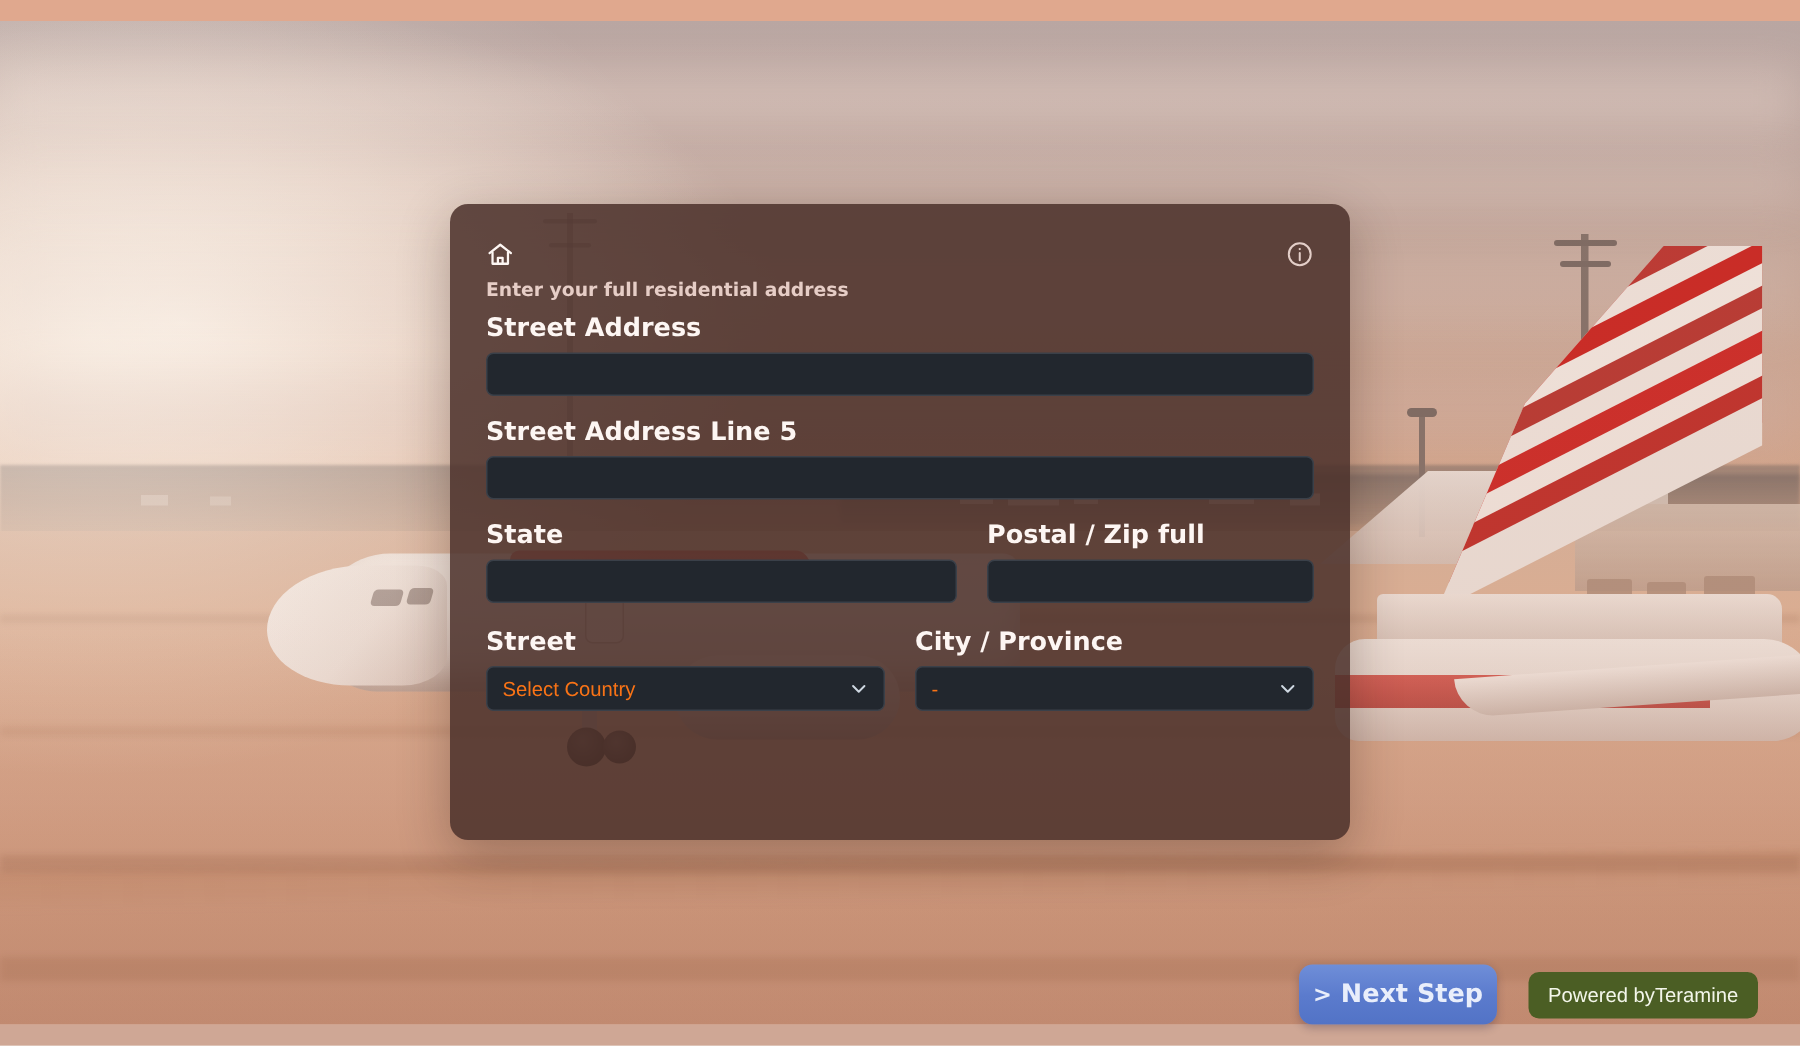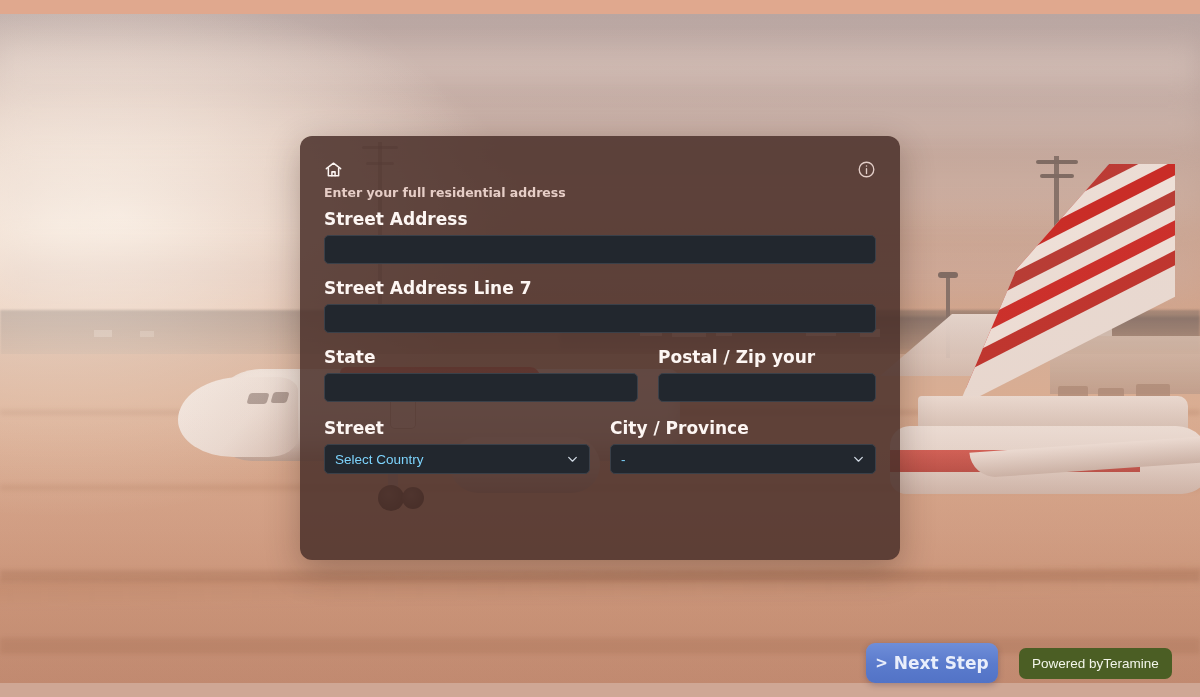--- a/index.html
+++ b/index.html
@@ -267,21 +267,21 @@
     border: 1px solid #3a4049;
     border-radius: 5px;
     display: flex;
     align-items: center;
     padding: 0 10px;
     cursor: pointer;
   }
   .sel-val {
     font-family: "Liberation Sans", sans-serif;
     font-size: 13.5px;
-    color: #7dd3fc;
+    color: #f97316;
   }
   .sel-chev {
     position: absolute; right: 10px; top: 50%;
     transform: translateY(-50%);
     display: flex;
   }
 
   .mb14 { margin-bottom: 14px; }
   .mb16 { margin-bottom: 16px; }
 
@@ -441,31 +441,31 @@
     </div>
 
     <div class="card-sub">Enter your full residential address</div>
 
     <div>
       <div class="field-label">Street Address</div>
       <input class="inp mb14" type="text" value="" style="">
     </div>
 
     <div>
-      <div class="field-label">Street Address Line 7</div>
+      <div class="field-label">Street Address Line 5</div>
       <input class="inp mb14" type="text" value="" style="">
     </div>
 
     <div class="row mb16">
       <div class="col" style="width:314px;">
         <div class="field-label">State</div>
         <input class="inp" type="text" value="" style="">
       </div>
       <div class="col" style="width:218px;">
-        <div class="field-label">Postal / Zip your</div>
+        <div class="field-label">Postal / Zip full</div>
         <input class="inp" type="text" value="" style="">
       </div>
     </div>
 
     <div class="row">
       <div class="col" style="width:266px;">
         <div class="field-label">Street</div>
         <div class="sel">
           <span class="sel-val">Select Country</span>
           <span class="sel-chev">

